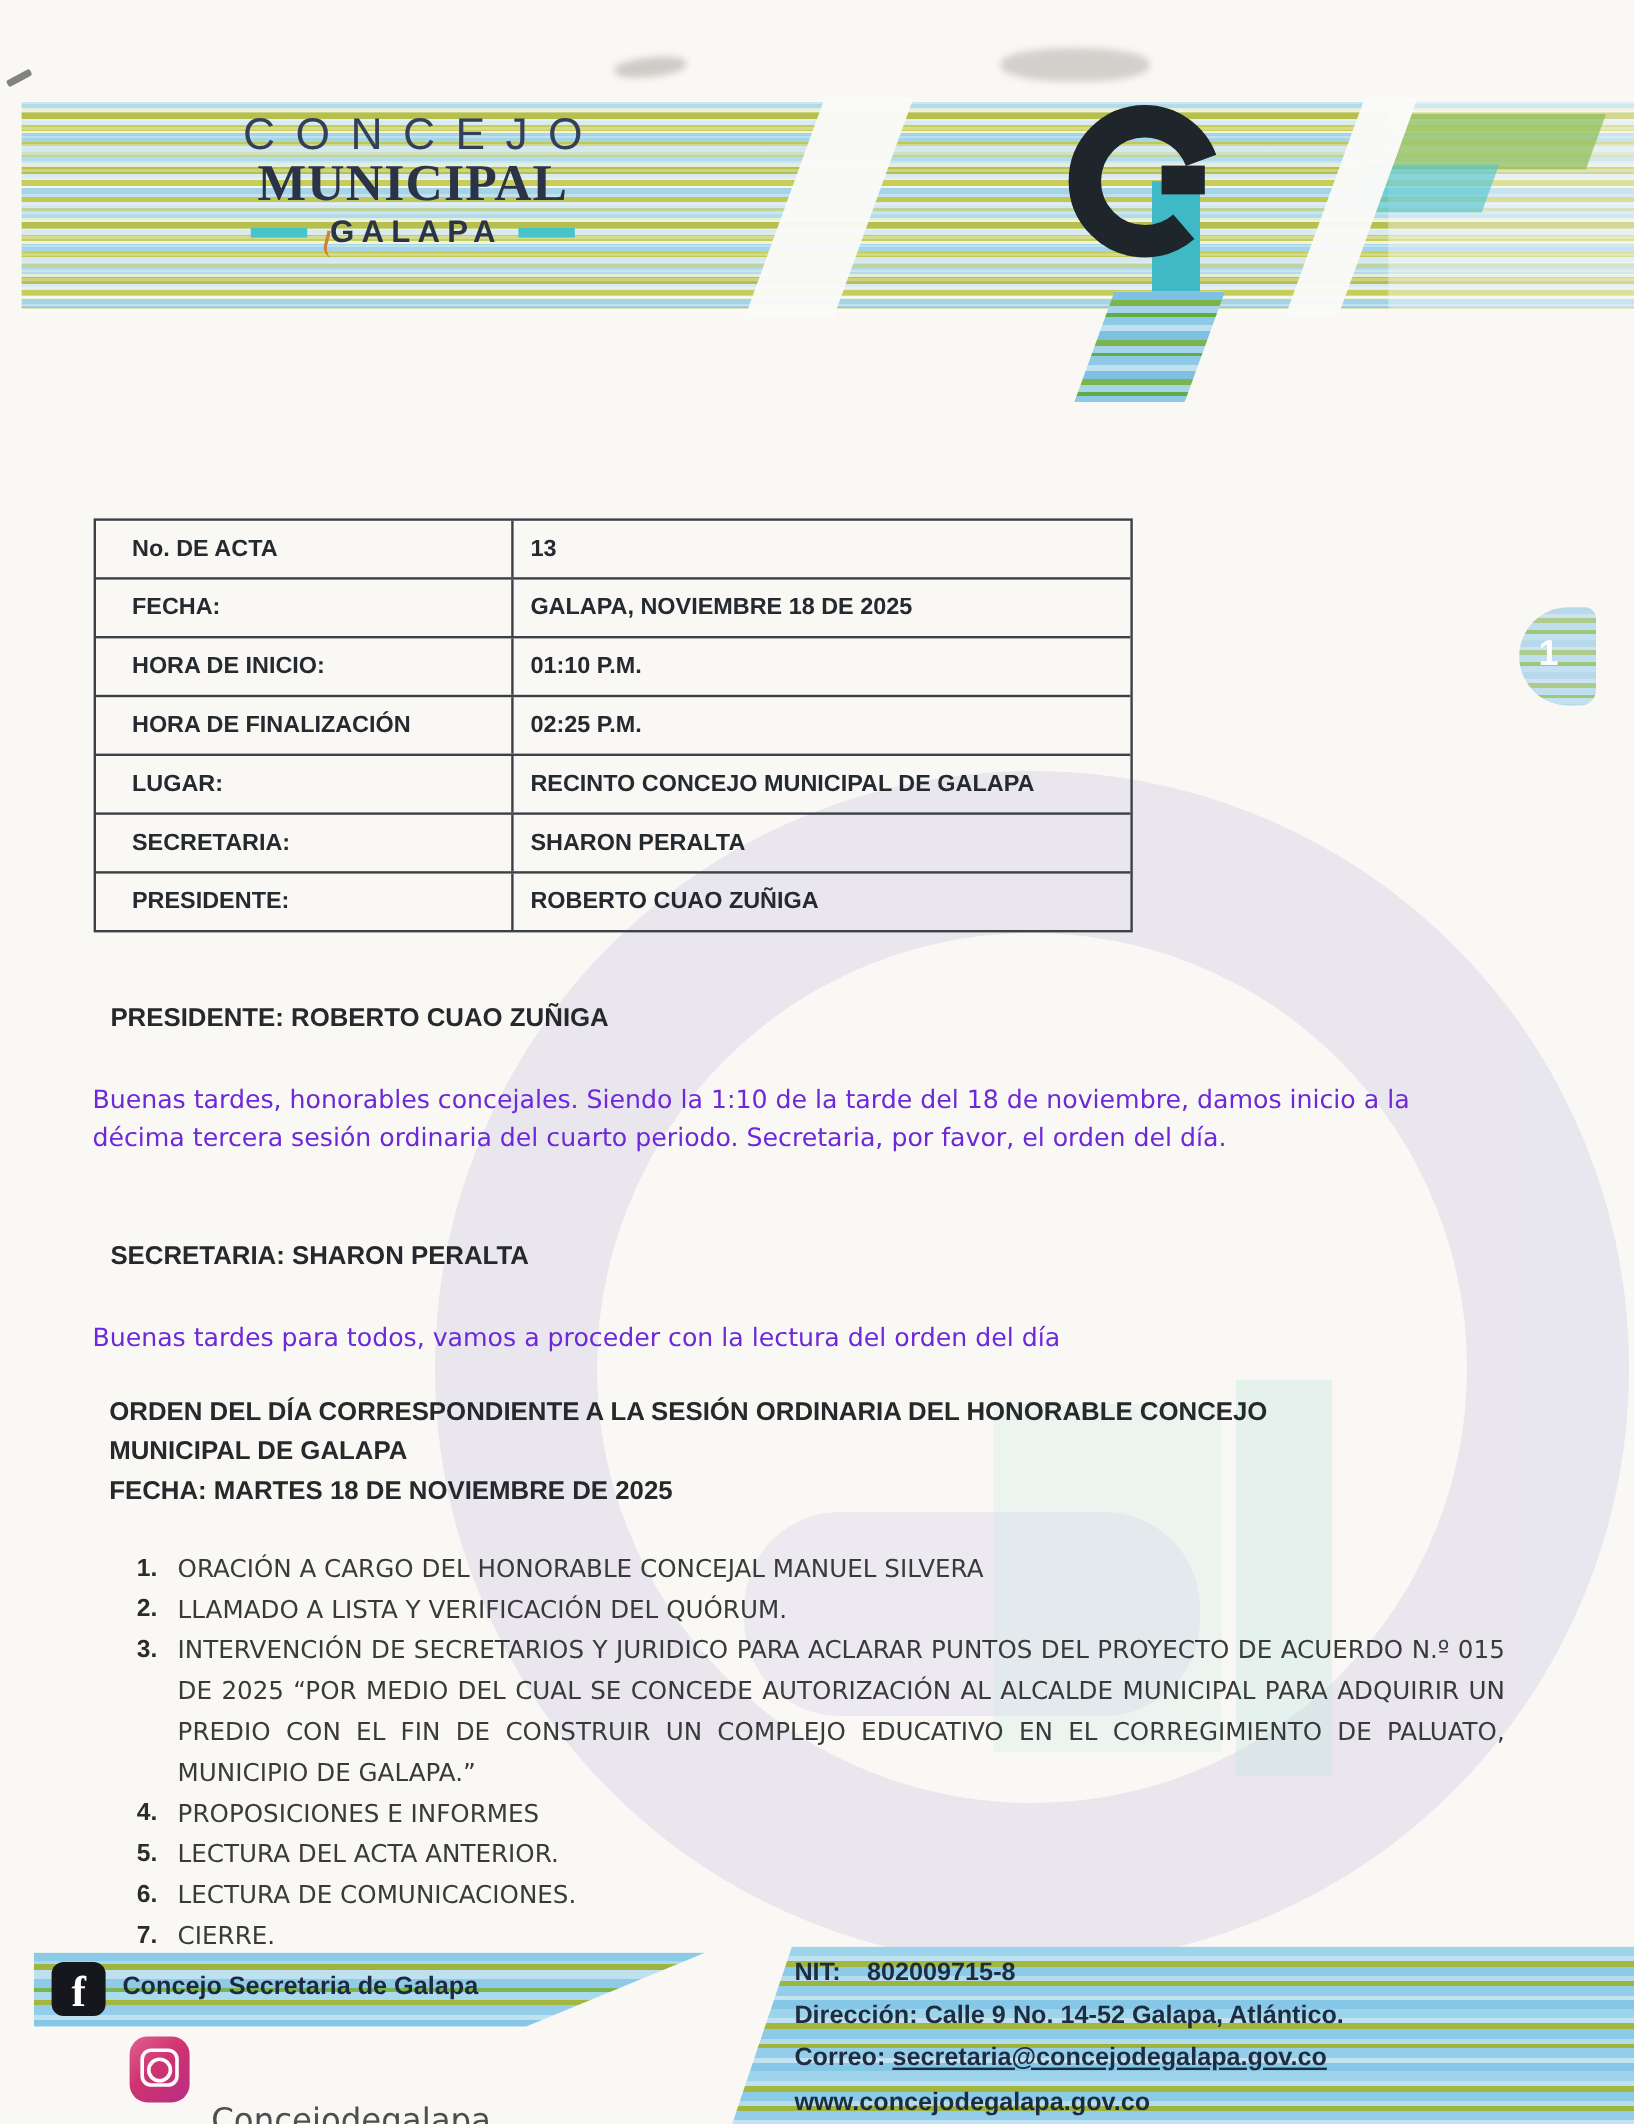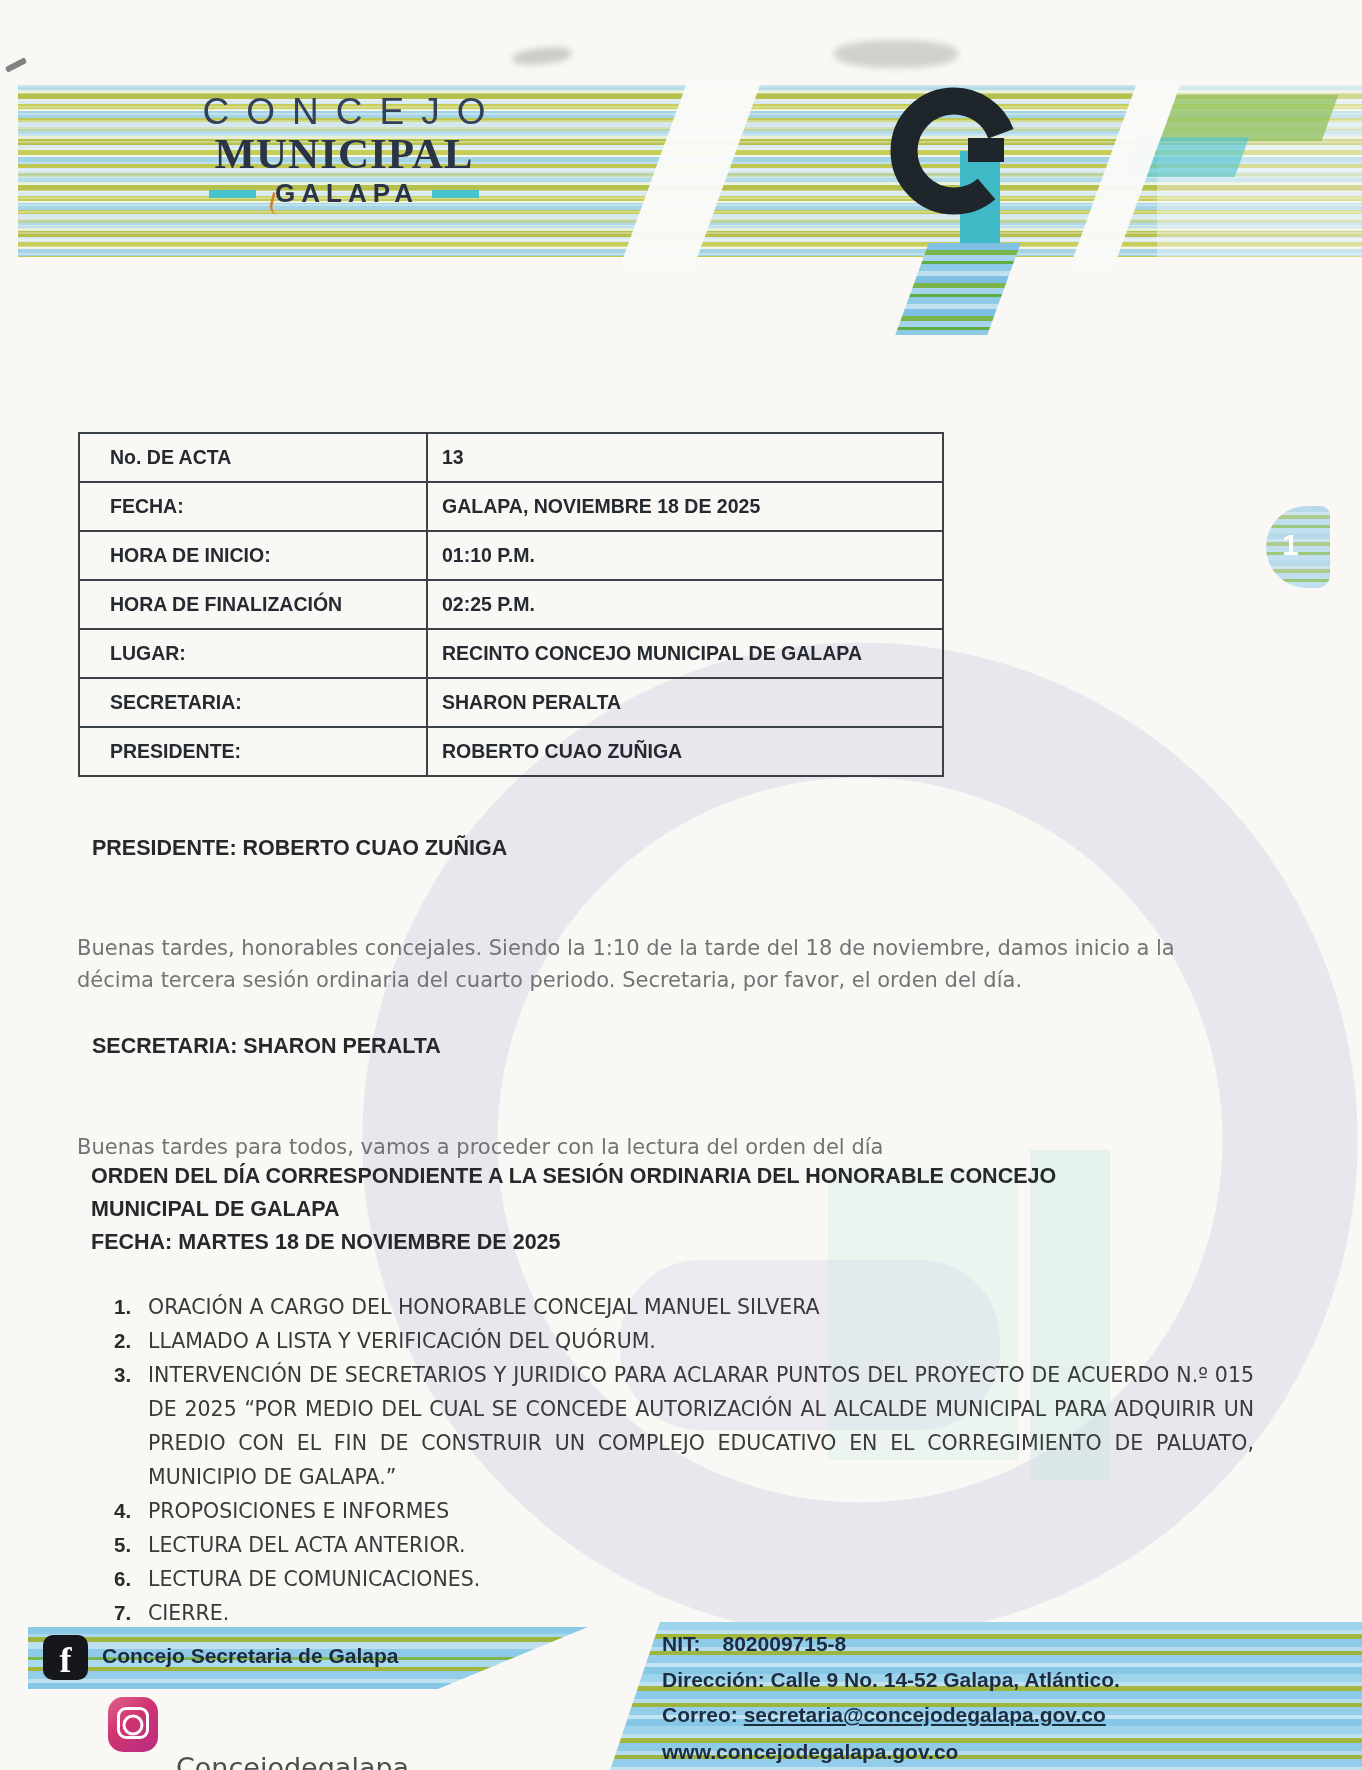--- a/index.html
+++ b/index.html
@@ -72,21 +72,21 @@
   .mlabel{width:316px;border-right:2px solid #3c4148;display:flex;align-items:center;
           padding-left:30px;font:700 19.5px "Liberation Sans",sans-serif;color:#252a31;}
   .mvalue{flex:1;display:flex;align-items:center;padding-left:14px;
           font:700 19.5px "Liberation Sans",sans-serif;color:#252a31;}
 
   
   .h-speaker{position:absolute;left:92px;z-index:4;
              font:700 21.5px "Liberation Sans",sans-serif;color:#26282b;}
   .h-sp1{top:836px;} .h-sp2{top:1034px;}
   .para{position:absolute;left:77px;width:1100px;z-index:4;font-size:21px;line-height:32px;
-        color:#737373;font-family:"DejaVu Sans",sans-serif;margin-top:32px;}
+        color:#6d28d9;font-family:"DejaVu Sans",sans-serif;}
   .p1{top:900px;} .p2{top:1099px;width:1160px;}
   .agenda-title{position:absolute;left:91px;top:1160px;width:1180px;z-index:4;
                 font:700 21.5px "Liberation Sans",sans-serif;line-height:33px;color:#26282b;}
   .agenda-list{position:absolute;left:114px;top:1290px;width:1140px;z-index:4;}
   .aitem{display:flex;font-size:20.5px;line-height:34px;color:#3a3a3a;}
   .anum{width:34px;flex:none;font:700 20.5px "Liberation Sans",sans-serif;color:#2b2b2b;
         line-height:34px;}
   .atext{flex:1;text-align:justify;font-family:"DejaVu Sans",sans-serif;}
 
   

